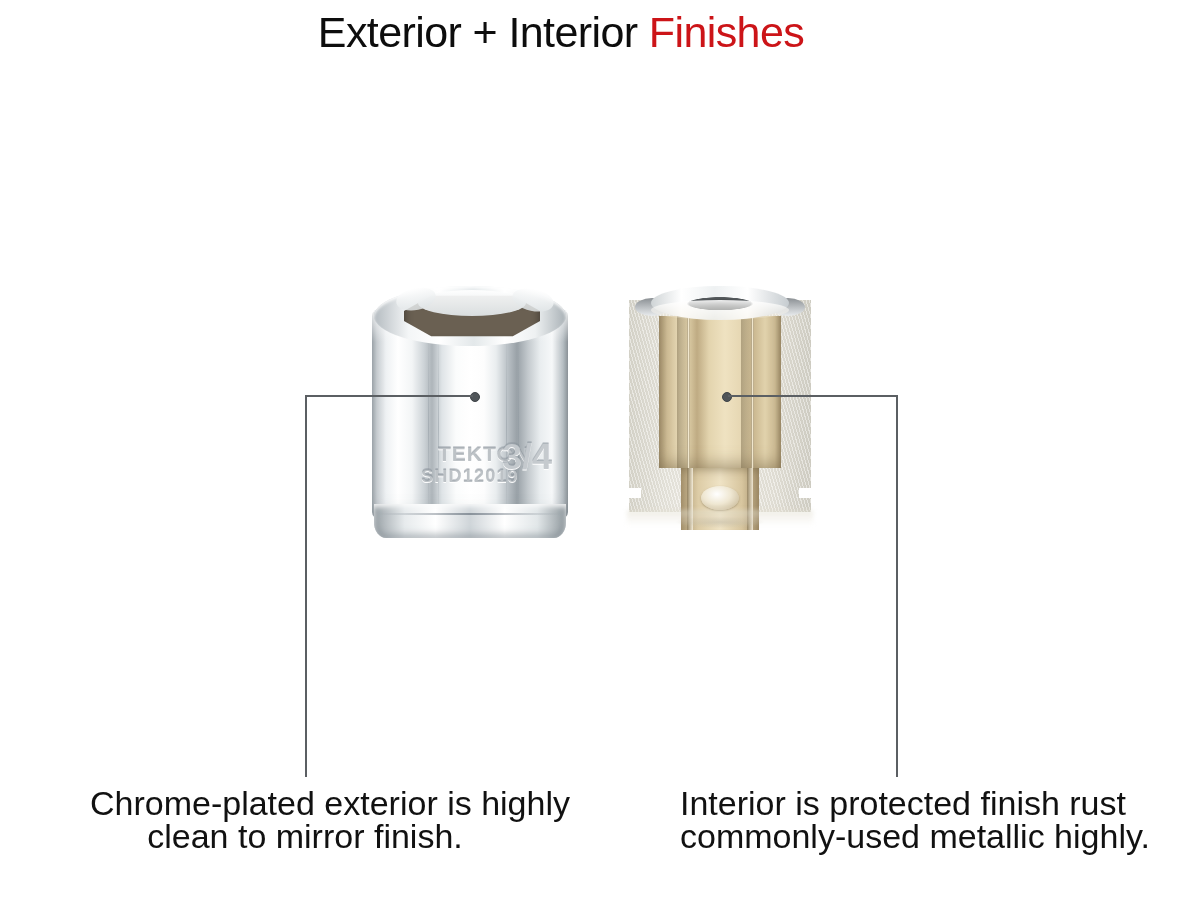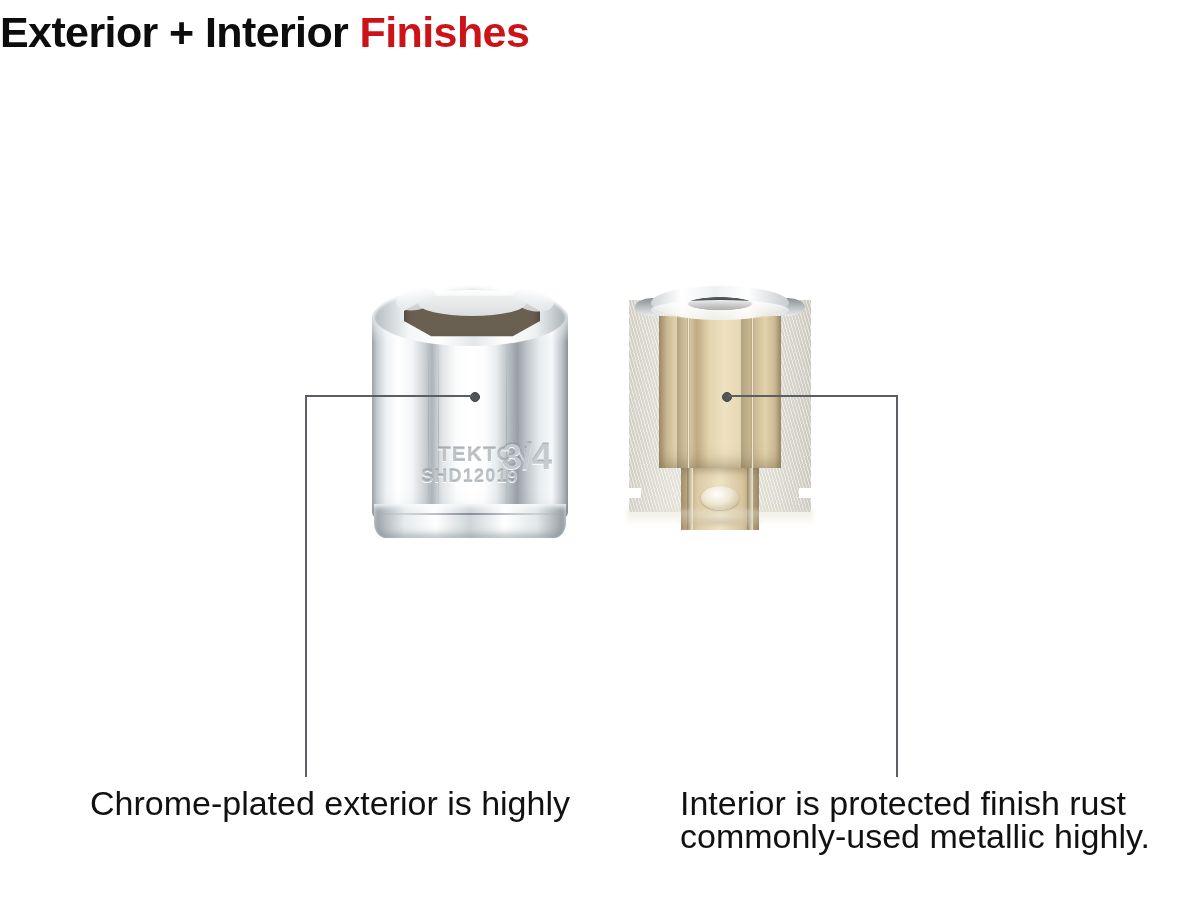--- a/index.html
+++ b/index.html
@@ -6,21 +6,21 @@
   body{
     width:1200px;height:900px;background:#ffffff;
     font-family:"Liberation Sans",sans-serif;
     color:#111;overflow:hidden;position:relative;
   }
   .stage{position:absolute;inset:0;}
 
   
   .title{
     position:absolute;left:0;top:8px;width:1122px;
-    font-size:43px;font-weight:bold;
+    text-align:center;font-size:43px;font-weight:normal;
     letter-spacing:-0.6px;line-height:1.15;white-space:nowrap;
   }
   .title .t-black{color:#0d0d0d;}
   .title .t-red{color:#CC1418;}
 
   
   .socket{position:absolute;}
 
   
   #socketChrome{left:372px;top:286px;width:196px;height:252px;}
@@ -253,20 +253,21 @@
   </div>
 
   <div class="leader" id="leaderRight">
     <div class="dot"></div>
     <div class="hline"></div>
     <div class="vline"></div>
   </div>
 
   <div class="caption" id="captionLeft">
     <div>Chrome-plated exterior is highly</div>
+    <div>clean to mirror finish.</div>
   </div>
 
   <div class="caption" id="captionRight">
     <div>Interior is protected finish rust</div>
     <div>commonly-used metallic highly.</div>
   </div>
 
 </div>
 
 </body></html>

